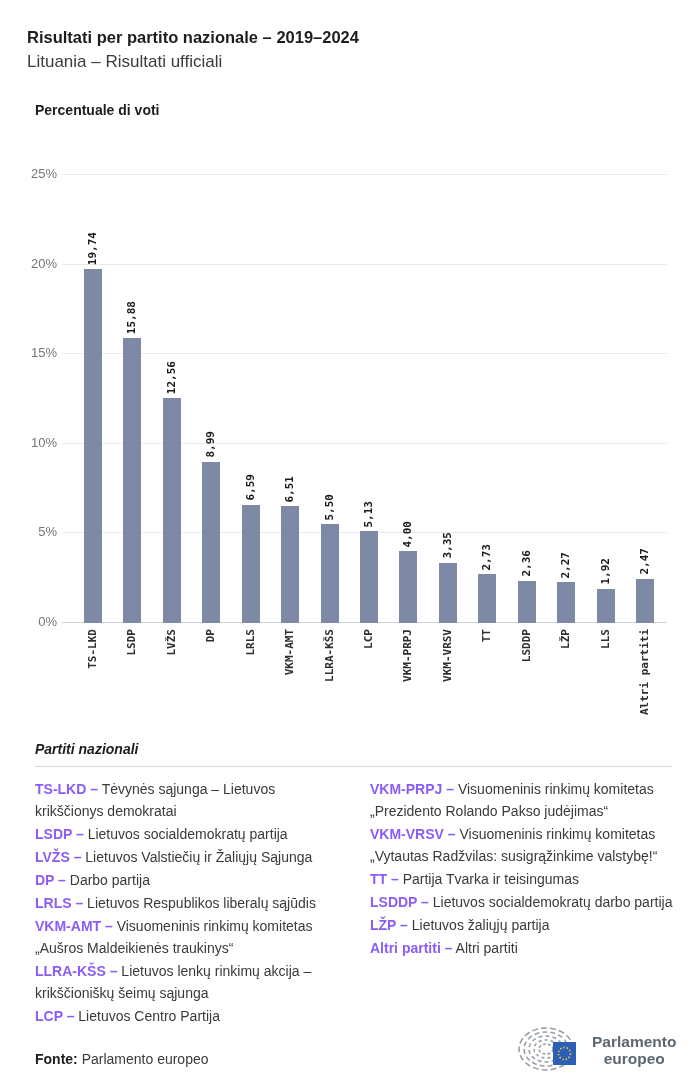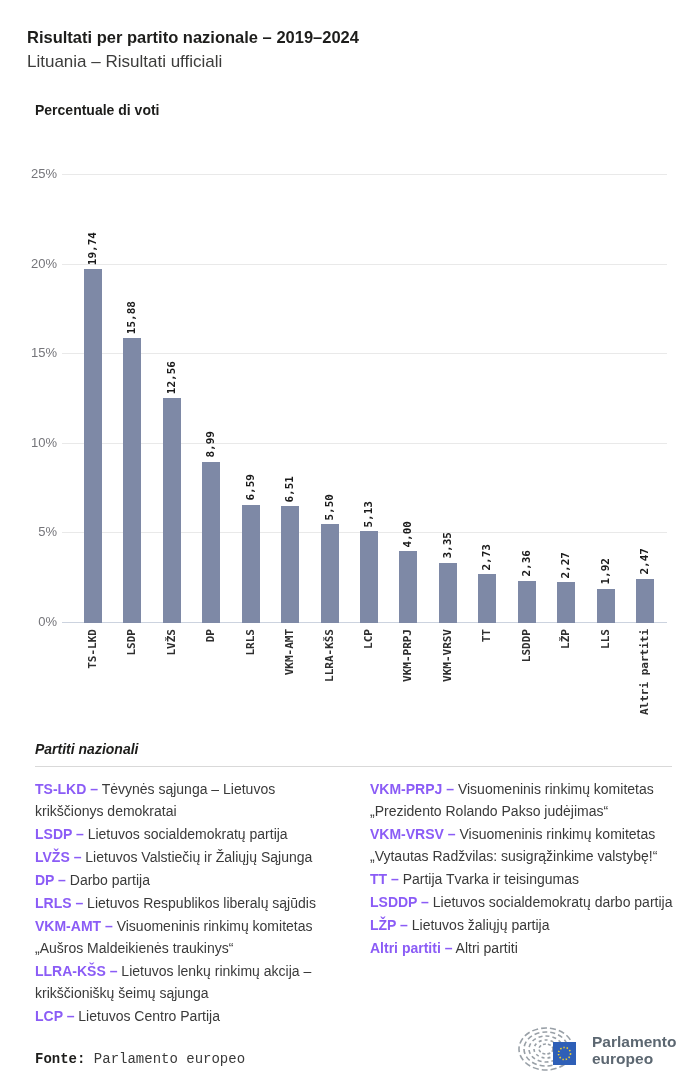--- a/index.html
+++ b/index.html
@@ -20,25 +20,25 @@
   .xlabel{position:absolute;top:4px;writing-mode:vertical-rl;transform:rotate(180deg);
           font-family:"DejaVu Sans Mono",monospace;font-weight:bold;font-size:11px;
           color:#2f2f2f;line-height:14px;white-space:nowrap;}
   .legend-title{position:absolute;left:35px;top:741px;font-size:14px;font-weight:bold;color:#1d1d1b;font-style:italic;}
   .legend-rule{position:absolute;left:35px;top:766px;width:637px;height:1px;background:#d9d9d9;}
   .legend-col{position:absolute;top:778px;}
   #legend-col-0{left:35px;width:302px;}
   #legend-col-1{left:370px;width:312px;}
   .legend-item{margin:0 0 1px 0;font-size:14px;line-height:22px;color:#3a3a3a;}
   .legend-item b{color:#8b5cf6;}
-  .source{position:absolute;left:35px;top:1051px;font-size:14px;color:#3a3a3a;font-family:Liberation Mono, monospace;}
+  .source{position:absolute;left:35px;top:1051px;font-size:14px;color:#3a3a3a;}
   .source b{color:#1d1d1b;}
   .logo{position:absolute;left:518px;top:1026px;width:70px;height:47px;}
   .logo-text{position:absolute;left:592px;top:1033px;font-size:15.5px;font-weight:600;
-             color:#5c6771;line-height:17px;}
+             color:#5c6771;line-height:17px;text-align:center;}
 </style>
 </head>
 <body>
 
 <div id="page">
 
   <div class="title">Risultati per partito nazionale – 2019–2024</div>
   <div class="subtitle">Lituania – Risultati ufficiali</div>
 
   <div class="chart-title">Percentuale di voti</div>

